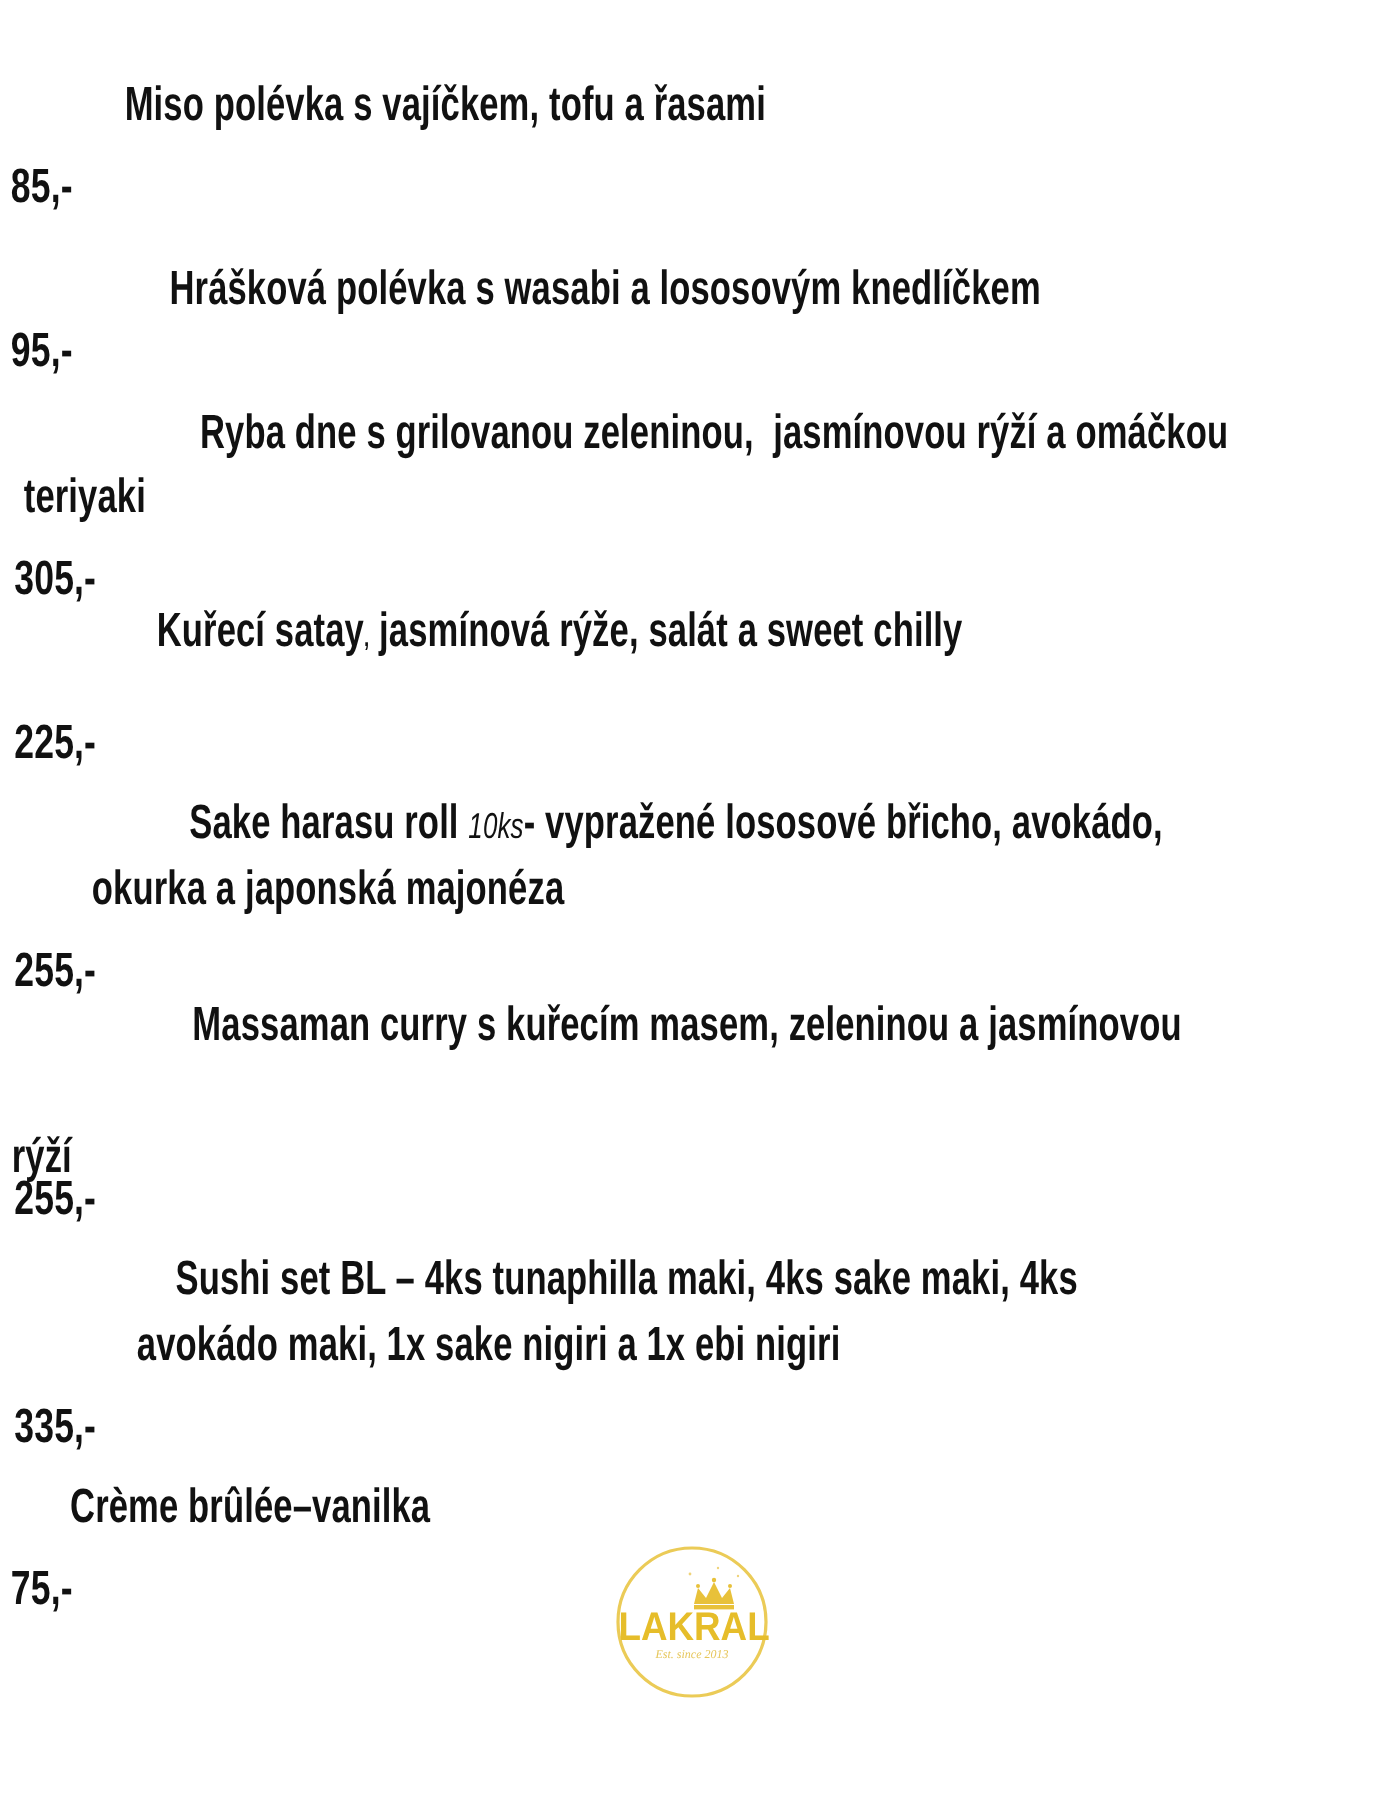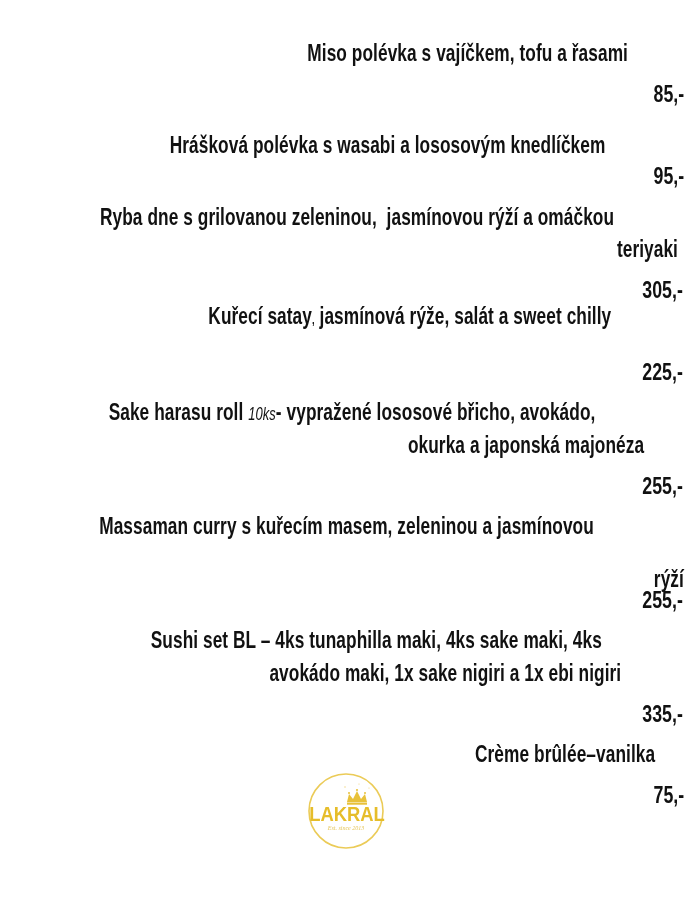--- a/index.html
+++ b/index.html
@@ -1,20 +1,20 @@
 <!DOCTYPE html>
 <html><head>
 <meta charset="utf-8">
 <style>
   html, body { margin: 0; padding: 0; background: #ffffff; }
   body { width: 690px; height: 910px; position: relative; overflow: hidden;
          font-family: "Liberation Sans", "DejaVu Sans", sans-serif; color: #111111; }
   .line {
     position: absolute; left: 0; width: 690px; height: 26px;
-    text-align: right; white-space: nowrap;
+    text-align: left; white-space: nowrap;
   }
   .line > .txt {
     display: inline-block; font-weight: bold; font-size: 24px; line-height: 26px;
     transform: scaleX(0.72); transform-origin: center center; letter-spacing: 0.1px;
   }
   .price > .txt { transform: scaleX(0.74); }
   .small-comma { font-size: 13px; }
   .ital { font-style: italic; font-weight: normal; font-size: 18px; }
   .logo { position: absolute; left: 306px; top: 772px; width: 80px; height: 78px; }
   .logo svg { width: 80px; height: 78px; display: block; }
@@ -66,21 +66,21 @@
 <div class="line" style="top:399px">
   <span class="txt"><span style="white-space:pre">Sake harasu roll </span><span class="ital">10ks</span><span>- vypražené lososové břicho, avokádo,</span></span>
 </div>
 <div class="line" style="top:432px">
   <span class="txt">okurka a japonská majonéza</span>
 </div>
 <div class="line price" style="top:473px">
   <span class="txt">255,-</span>
 </div>
 
-<div class="line" style="top:513px">
+<div class="line" style="top:500px">
   <span class="txt">Massaman curry s kuřecím masem, zeleninou a jasmínovou</span>
 </div>
 <div class="line" style="top:566px">
   <span class="txt">rýží</span>
 </div>
 <div class="line price" style="top:587px">
   <span class="txt">255,-</span>
 </div>
 
 <div class="line" style="top:627px">

